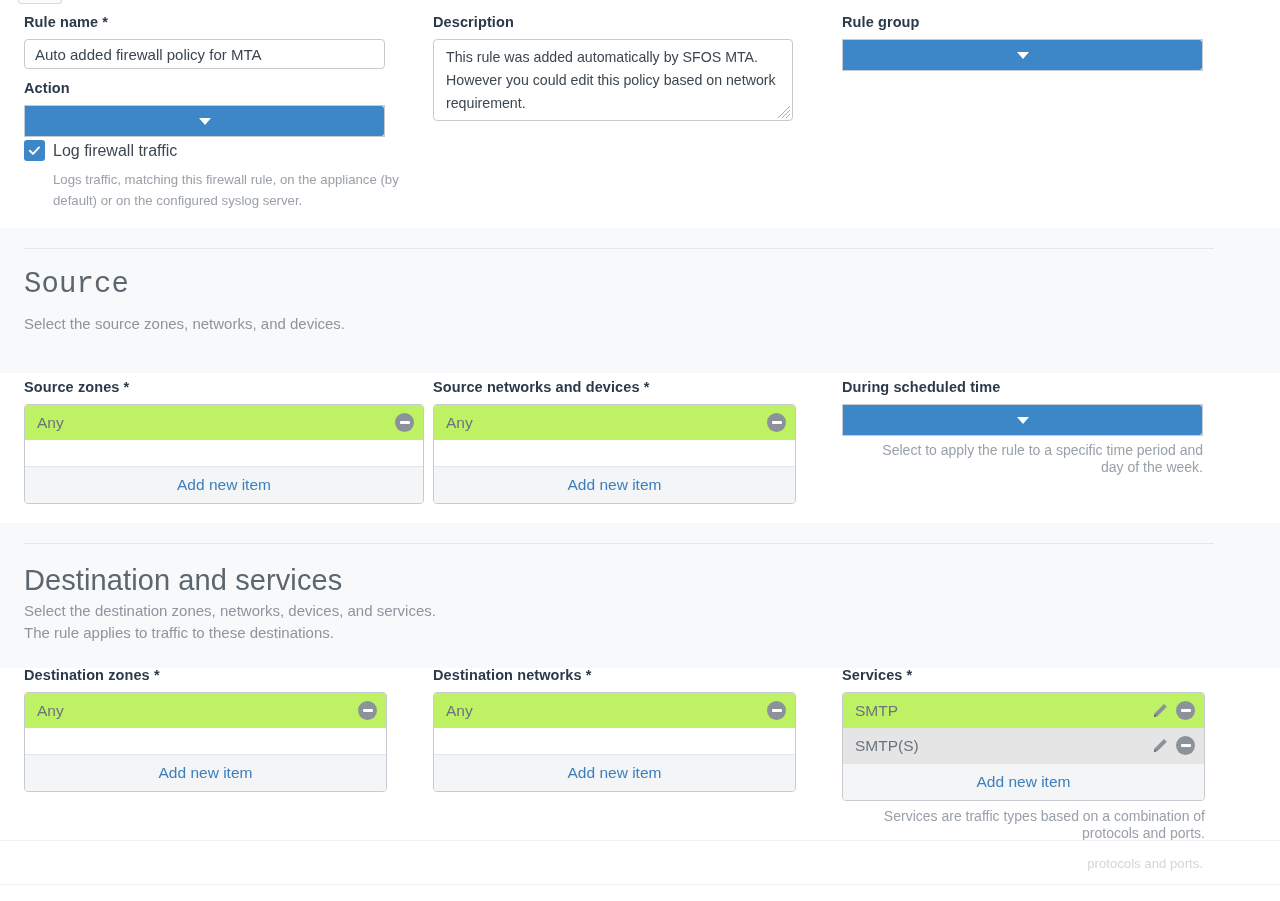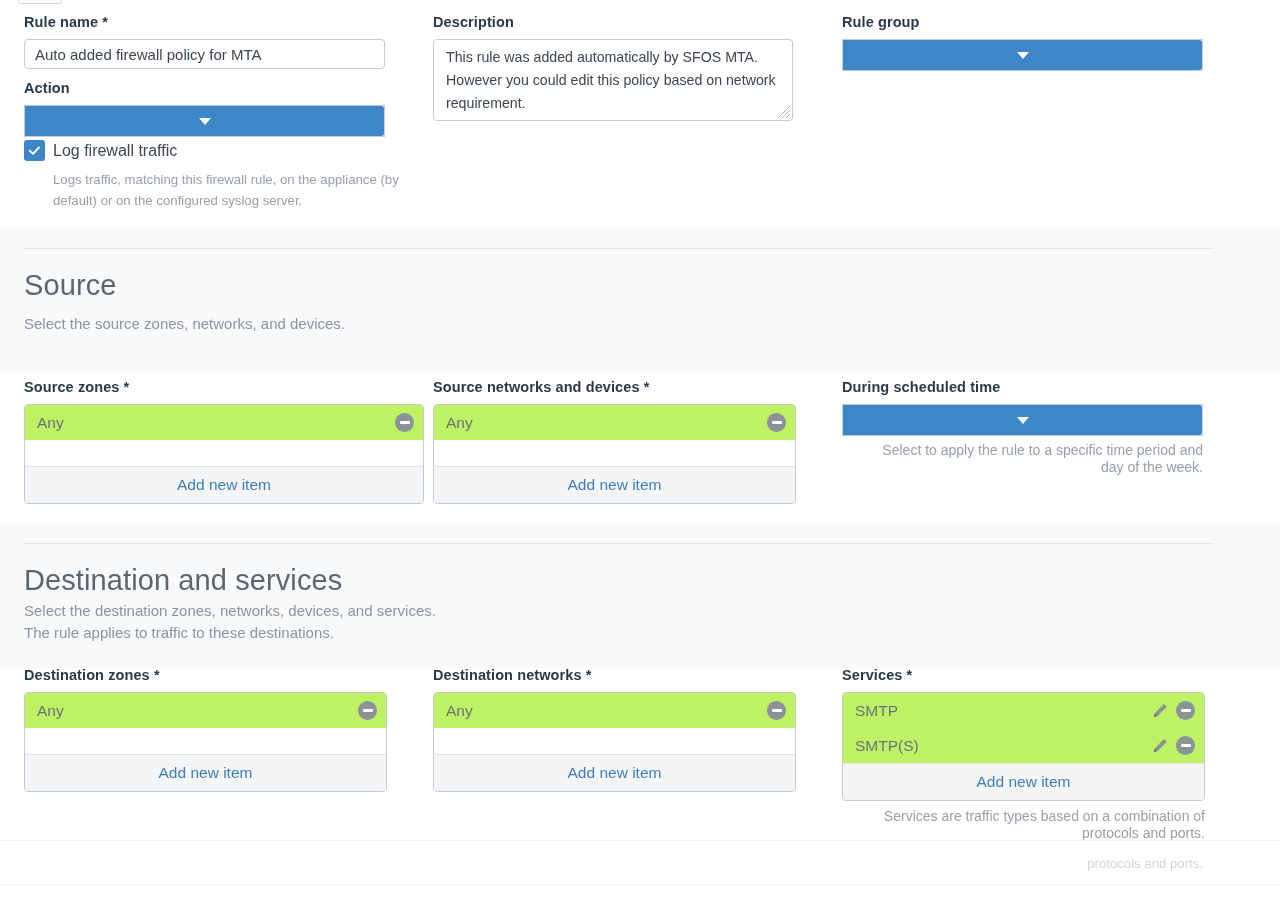--- a/index.html
+++ b/index.html
@@ -139,21 +139,21 @@
   }
   .lb-row {
     height: 35px;
     display: flex;
     align-items: center;
     padding: 0 9px 0 12px;
     font-size: 15.5px;
     color: #6a737d;
     background: #bef264;
   }
-  .lb-row.alt { background: #bef264; }
+  .lb-row.alt { background: #e5e5e5; }
   .lb-row .lb-text { flex: 1 1 auto; white-space: nowrap; overflow: hidden; }
   .lb-blank { height: 26px; background: #ffffff; }
   .lb-foot {
     height: 37px;
     display: flex;
     align-items: center;
     justify-content: center;
     background: #f4f5f7;
     border-top: 1px solid #e3e6e9;
     color: #3d7ebb;
@@ -285,21 +285,21 @@
       <div class="sel-value">None</div>
       <div class="sel-arrow">
           <span class="caret"></span>
         </div>
     </div>
   </div>
 
   <div class="band" style="top:228px;height:145px;">
     <div class="rule"></div>
   </div>
-  <div class="sect-title" style="left:24px;top:268px;">Source</div>
+  <div class="sect-title" style="left:24px;top:268px;font-family:Liberation Mono, monospace;">Source</div>
   <div class="sect-sub" style="left:24px;top:313px;">Select the source zones, networks, and devices.</div>
 
   <div style="position:absolute;left:24px;top:379px;width:400px;">
     <div class="label">Source zones *</div>
     <div class="listbox" style="margin-top:9px;">
       <div class="lb-row">
         <span class="lb-text">Any</span>
         <span class="icon-minus">
             <i></i>
           </span>

